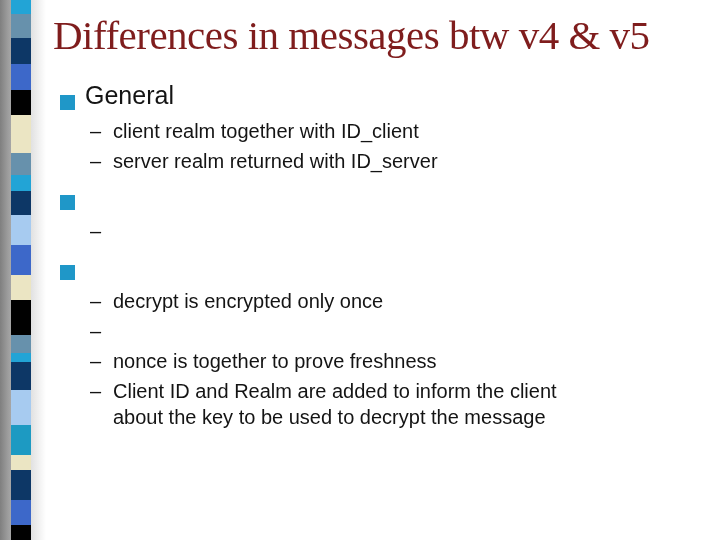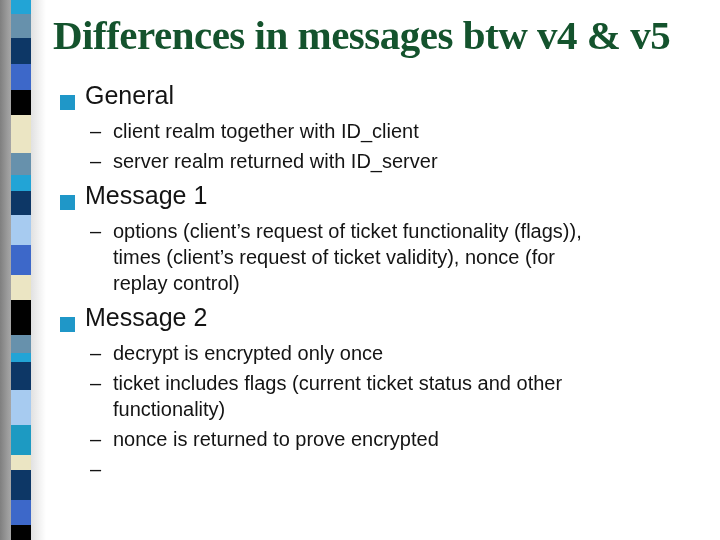--- a/index.html
+++ b/index.html
@@ -102,21 +102,21 @@
       <div style="height: 9px; background: rgb(34, 164, 214);"></div>
       <div style="height: 28px; background: rgb(13, 55, 102);"></div>
       <div style="height: 35px; background: rgb(167, 203, 240);"></div>
       <div style="height: 30px; background: rgb(29, 154, 194);"></div>
       <div style="height: 15px; background: rgb(235, 229, 195);"></div>
       <div style="height: 30px; background: rgb(13, 55, 102);"></div>
       <div style="height: 25px; background: rgb(61, 104, 201);"></div>
       <div style="height: 15px; background: rgb(1, 1, 1);"></div>
     </div>
 
-  <h1 class="title" style="color: #14532d; font-weight: bold;">Differences in messages btw v4 &amp; v5</h1>
+  <h1 class="title" style="color: #7f1d1d;">Differences in messages btw v4 &amp; v5</h1>
 
   <div class="content">
 
     <div class="section">
       <div class="h-row">
         <span class="sq" style="background: rgb(31, 151, 200);"></span>
         <span class="h-text">General</span>
       </div>
       <div class="sub">
         <span class="dash">–</span>
@@ -124,47 +124,42 @@
       </div>
       <div class="sub">
         <span class="dash">–</span>
         <span class="sub-text">server realm returned with ID_server</span>
       </div>
     </div>
 
     <div class="section">
       <div class="h-row">
         <span class="sq" style="background: rgb(31, 151, 200);"></span>
-        <span class="h-text">Message 1</span>
       </div>
       <div class="sub">
         <span class="dash">–</span>
-        <span class="sub-text">options (client’s request of ticket functionality (flags)),
-times (client’s request of ticket validity), nonce (for
-replay control)</span>
       </div>
     </div>
 
     <div class="section">
       <div class="h-row">
         <span class="sq" style="background: rgb(31, 151, 200);"></span>
-        <span class="h-text">Message 2</span>
       </div>
       <div class="sub">
         <span class="dash">–</span>
         <span class="sub-text">decrypt is encrypted only once</span>
       </div>
       <div class="sub">
         <span class="dash">–</span>
-        <span class="sub-text">ticket includes flags (current ticket status and other
-functionality)</span>
       </div>
       <div class="sub">
         <span class="dash">–</span>
-        <span class="sub-text">nonce is returned to prove encrypted</span>
+        <span class="sub-text">nonce is together to prove freshness</span>
       </div>
       <div class="sub">
         <span class="dash">–</span>
+        <span class="sub-text">Client ID and Realm are added to inform the client
+about the key to be used to decrypt the message</span>
       </div>
     </div>
 
   </div>
 </div>
 
 </body></html>

